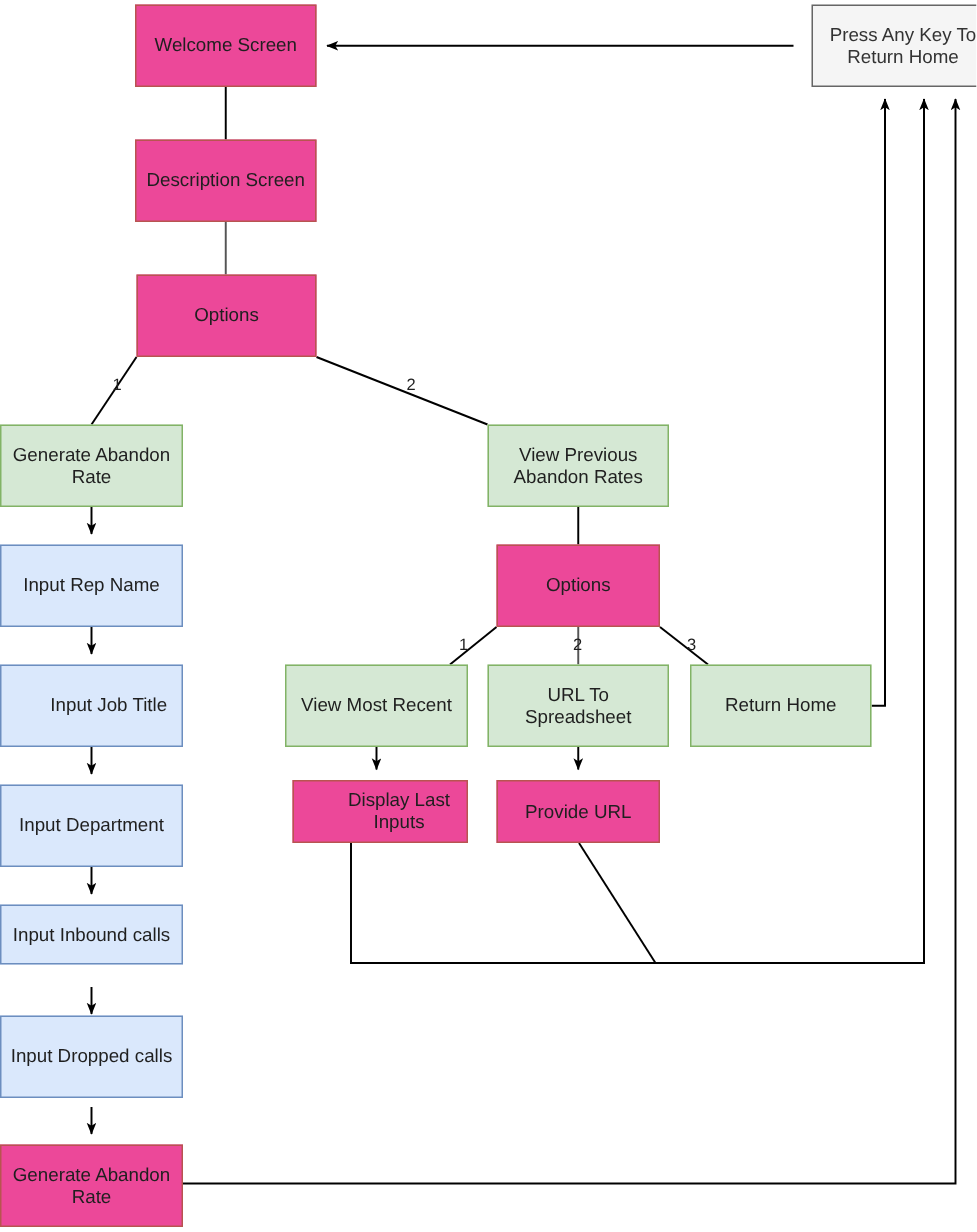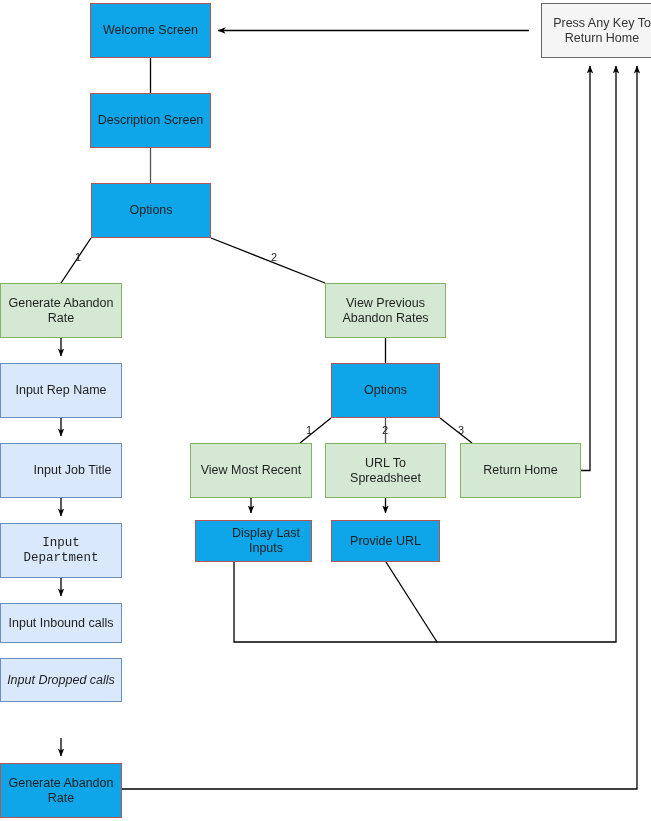--- a/index.html
+++ b/index.html
@@ -33,21 +33,21 @@
     justify-content: center;
     text-align: center;
     font-size: 12.5px;
     line-height: 15px;
     color: #1f1f1f;
     border-width: 1px;
     border-style: solid;
     padding: 2px 4px;
     white-space: pre-line;
   }
-  .n-pink   { background: #0ea5e9; border-color: #b85450; }
+  .n-pink   { background: #ec4899; border-color: #b85450; }
   .n-green  { background: #d5e8d4; border-color: #82b366; }
   .n-blue   { background: #dae8fc; border-color: #6c8ebf; }
   .n-gray   { background: #f5f5f5; border-color: #666666; color: #333333; }
   .edge-label {
     position: absolute;
     font-size: 11px;
     color: #1f1f1f;
     background: transparent;
     line-height: 12px;
   }
@@ -110,25 +110,25 @@
   <div class="node n-green" style="left:0px;top:283px;width:122px;height:55px;">Generate Abandon
 Rate</div>
   <div class="node n-green" style="left:325px;top:283px;width:121px;height:55px;">View Previous
 Abandon Rates</div>
   <div class="node n-blue" style="left:0px;top:363px;width:122px;height:55px;">Input Rep Name</div>
   <div class="node n-pink" style="left:331px;top:363px;width:109px;height:55px;">Options</div>
   <div class="node n-blue" style="left:0px;top:443px;width:122px;height:55px;padding-left:27px;">Input Job Title</div>
   <div class="node n-green" style="left:190px;top:443px;width:122px;height:55px;">View Most Recent</div>
   <div class="node n-green" style="left:325px;top:443px;width:121px;height:55px;">URL To Spreadsheet</div>
   <div class="node n-green" style="left:460px;top:443px;width:121px;height:55px;">Return Home</div>
-  <div class="node n-blue" style="left:0px;top:523px;width:122px;height:55px;font-family:Liberation Mono, monospace;">Input Department</div>
+  <div class="node n-blue" style="left:0px;top:523px;width:122px;height:55px;">Input Department</div>
   <div class="node n-pink" style="left:195px;top:520px;width:117px;height:42px;padding-left:29px;">Display Last Inputs</div>
   <div class="node n-pink" style="left:331px;top:520px;width:109px;height:42px;">Provide URL</div>
   <div class="node n-blue" style="left:0px;top:603px;width:122px;height:40px;text-align:center;">Input Inbound calls</div>
-  <div class="node n-blue" style="left:0px;top:658px;width:122px;height:44px;font-style:italic;">Input Dropped calls</div>
+  <div class="node n-blue" style="left:0px;top:677px;width:122px;height:55px;">Input Dropped calls</div>
   <div class="node n-pink" style="left:0px;top:763px;width:122px;height:55px;">Generate Abandon
 Rate</div>
 
   <div class="edge-label" style="left:75px;top:251px;">1</div>
   <div class="edge-label" style="left:271px;top:251px;">2</div>
   <div class="edge-label" style="left:306px;top:424px;">1</div>
   <div class="edge-label" style="left:382px;top:424px;">2</div>
   <div class="edge-label" style="left:458px;top:424px;">3</div>
 
 </div>

